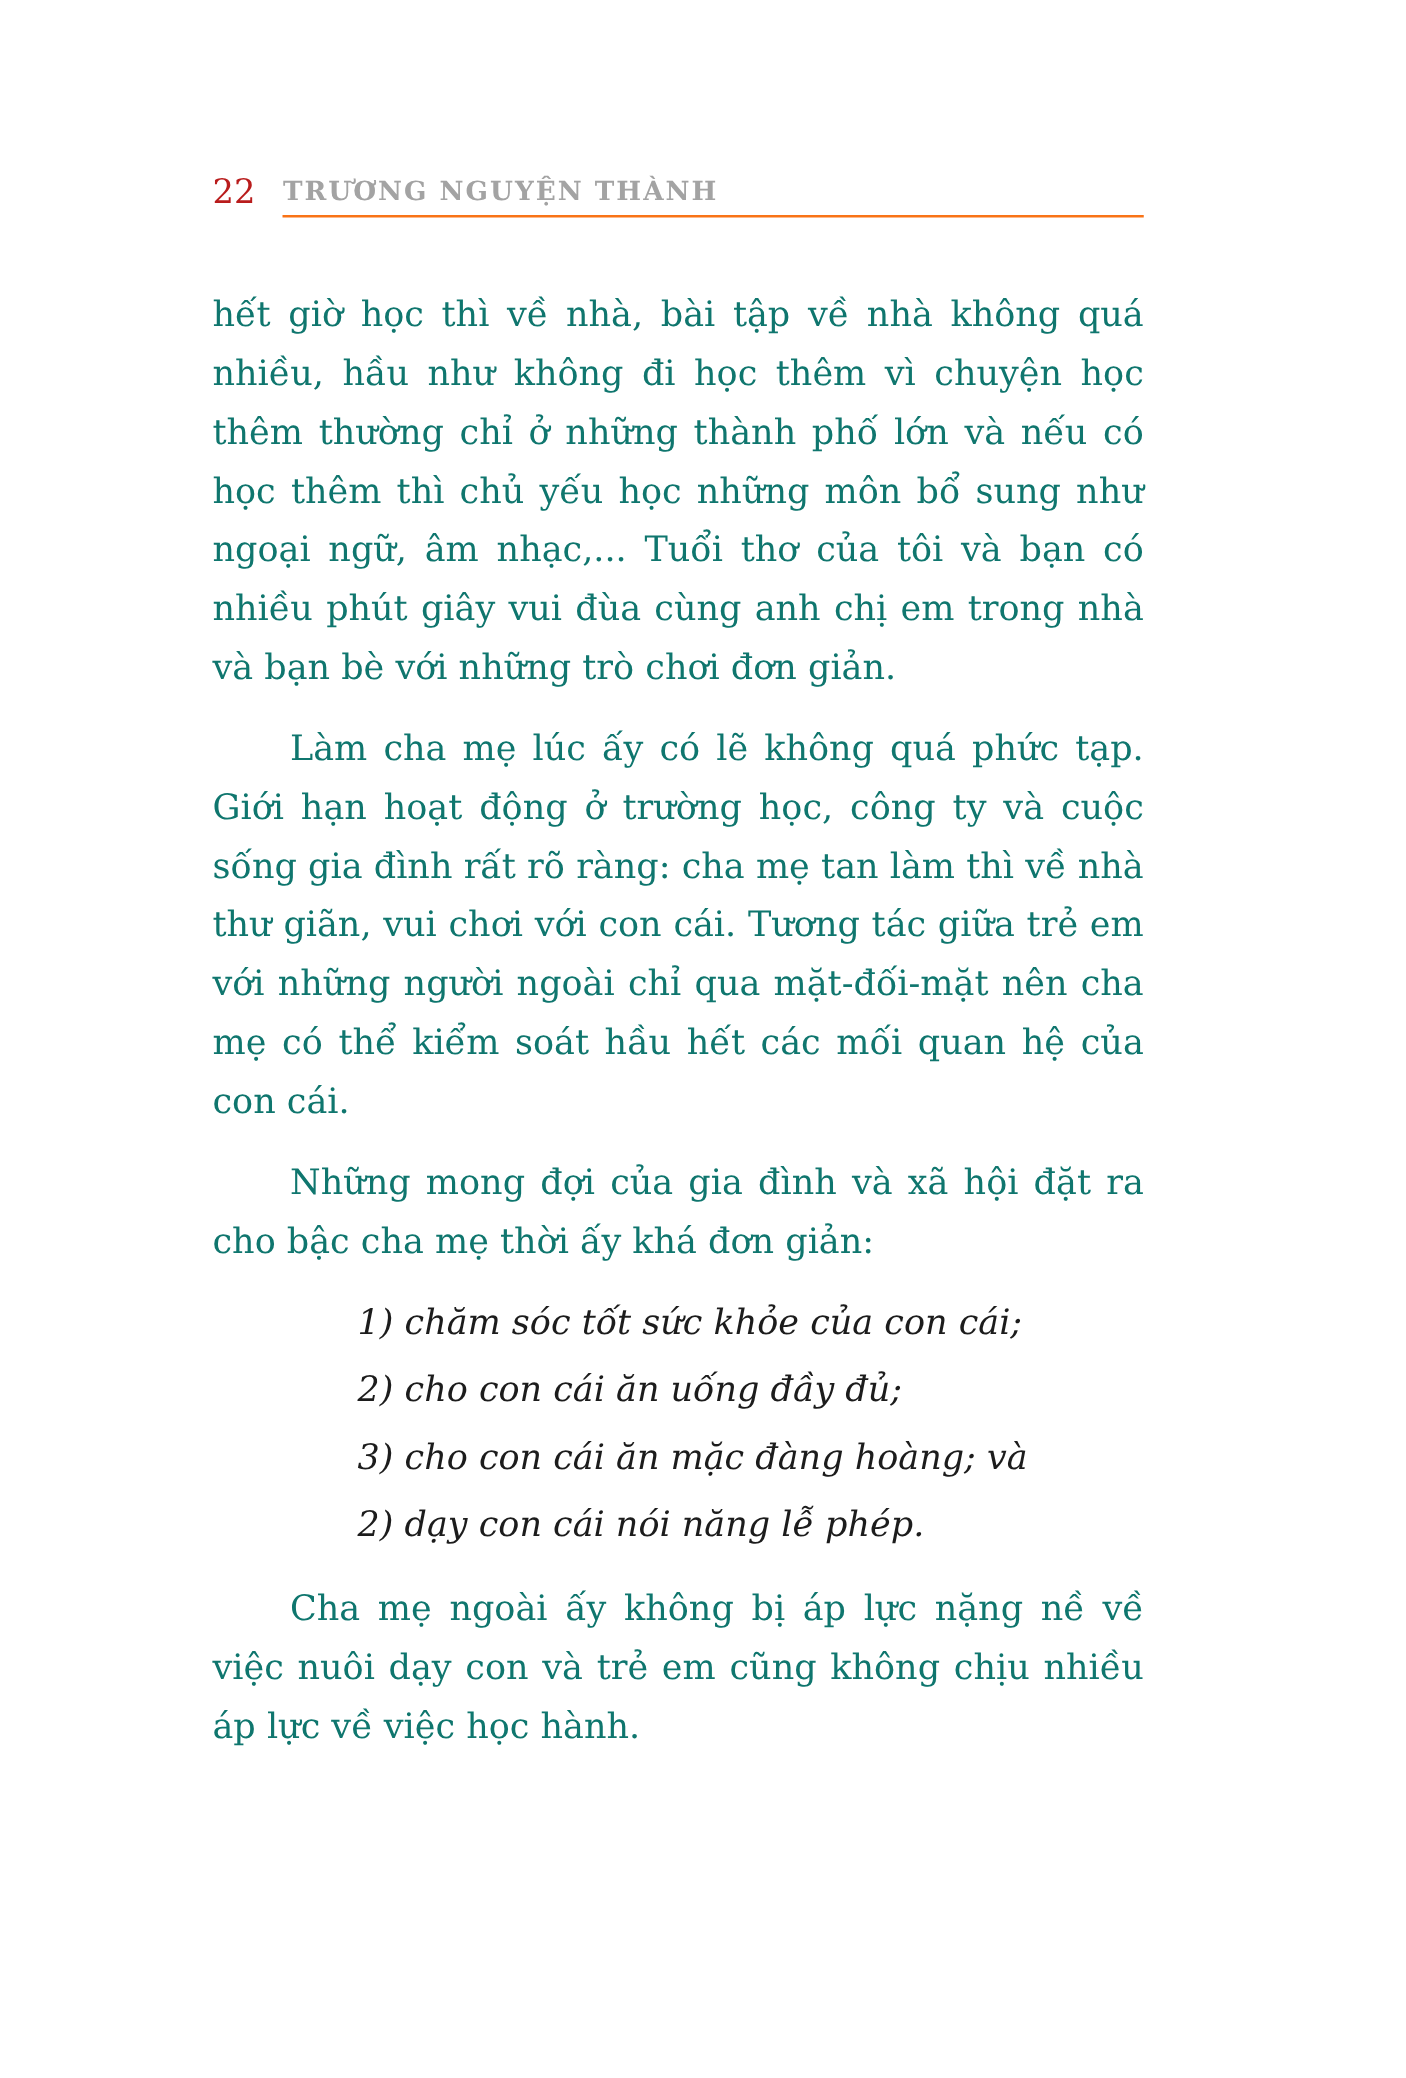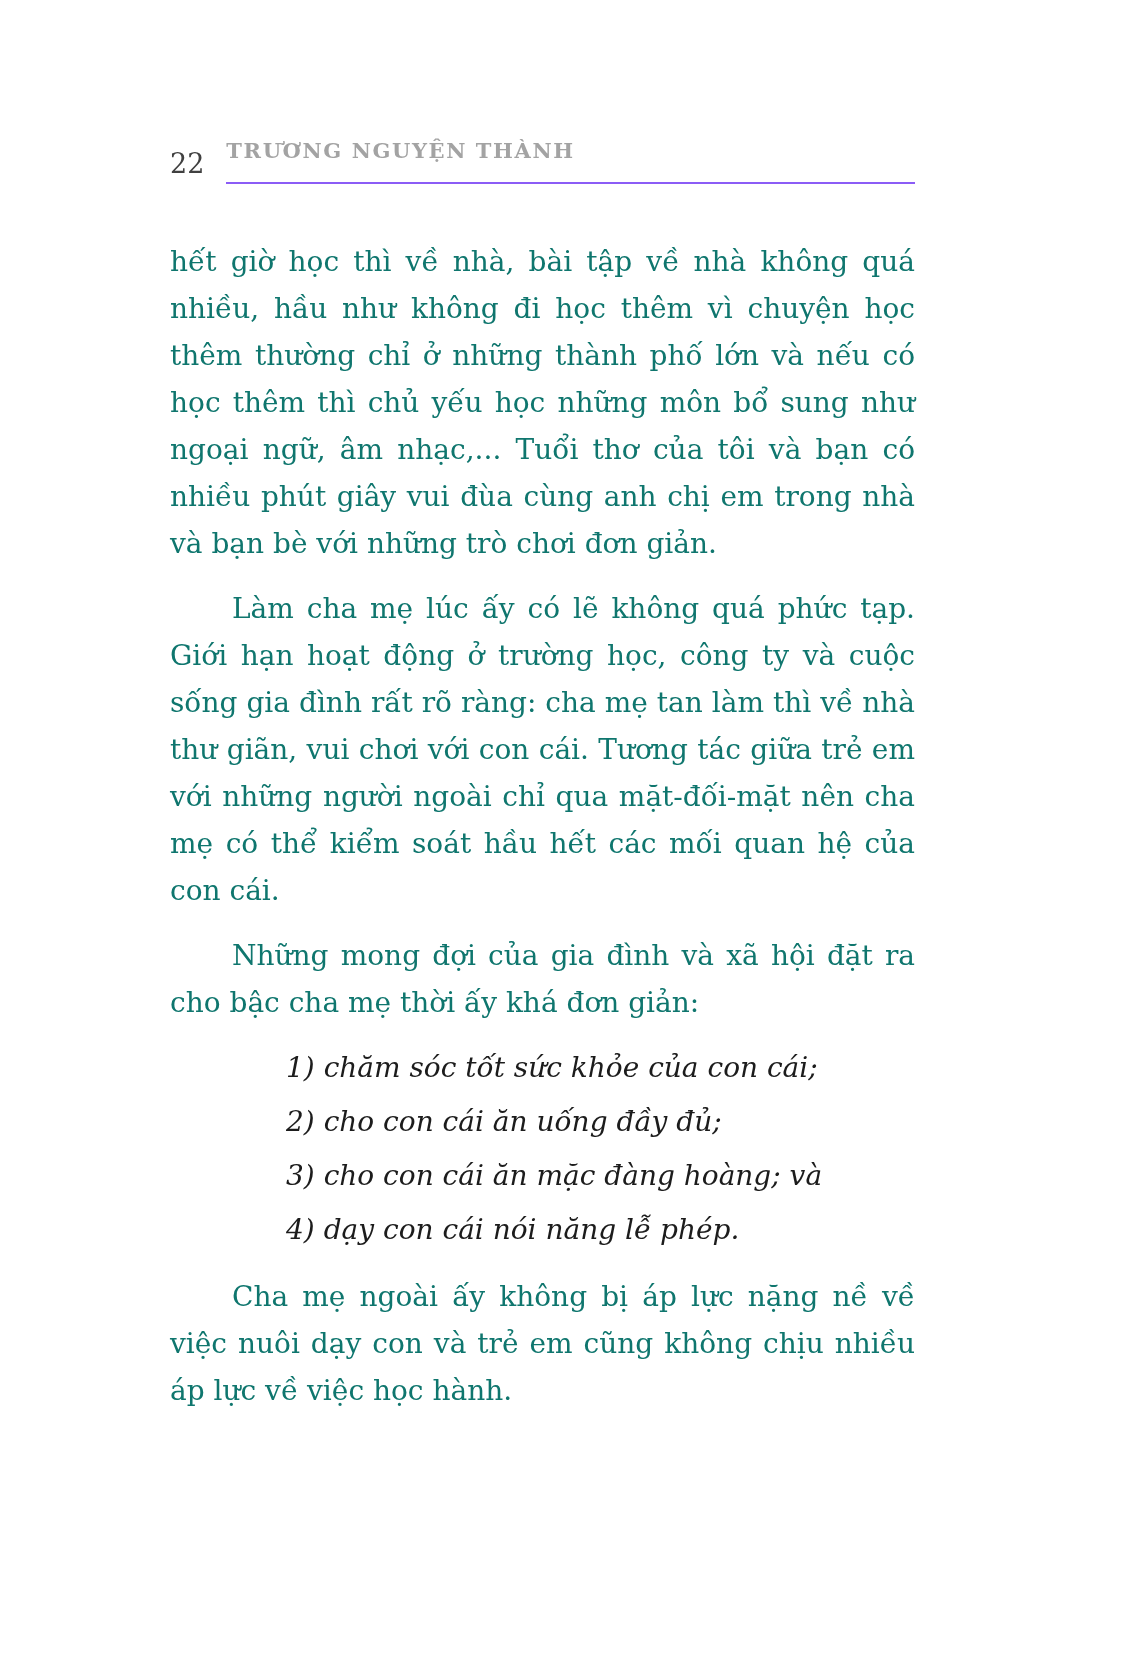--- a/index.html
+++ b/index.html
@@ -18,30 +18,30 @@
     color: #1c1c1c;
     overflow: hidden;
   }
   .running-header {
     display: flex;
     align-items: flex-end;
     margin-bottom: 54px;
   }
   .page-number {
     font-size: 27px;
-    color: #404040;
+    color: #b91c1c;
     line-height: 1;
     padding-bottom: 7px;
     margin-right: 22px;
     flex: 0 0 auto;
   }
   .head-rule-wrap {
     flex: 1 1 auto;
-    border-bottom: 2px solid #8b5cf6;
-    padding-bottom: 20px;
+    border-bottom: 2px solid #f97316;
+    padding-bottom: 8px;
   }
   .running-head-text {
     font-family: "DejaVu Serif", "Liberation Serif", serif;
     font-size: 21px;
     font-weight: bold;
     letter-spacing: 1.6px;
     color: #a3a3a3;
     text-transform: uppercase;
     line-height: 1;
   }
@@ -86,20 +86,20 @@
 
     <p class="indent">Làm cha mẹ lúc ấy có lẽ không quá phức tạp. Giới hạn hoạt động ở trường học, công ty và cuộc sống gia đình rất rõ ràng: cha mẹ tan làm thì về nhà thư giãn, vui chơi với con cái. Tương tác giữa trẻ em với những người ngoài chỉ qua mặt-đối-mặt nên cha mẹ có thể kiểm soát hầu hết các mối quan hệ của con cái.</p>
 
 
     <p class="indent">Những mong đợi của gia đình và xã hội đặt ra cho bậc cha mẹ thời ấy khá đơn giản:</p>
 
     <div class="numbered-list">
       <div class="list-item">1) chăm sóc tốt sức khỏe của con cái;</div>
       <div class="list-item">2) cho con cái ăn uống đầy đủ;</div>
       <div class="list-item">3) cho con cái ăn mặc đàng hoàng; và</div>
-      <div class="list-item">4) dạy con cái nói năng lễ phép.</div>
+      <div class="list-item">2) dạy con cái nói năng lễ phép.</div>
     </div>
 
     <p class="indent">Cha mẹ ngoài ấy không bị áp lực nặng nề về việc nuôi dạy con và trẻ em cũng không chịu nhiều áp lực về việc học hành.</p>
 
   </div>
 
 </div>
 
 </body></html>

